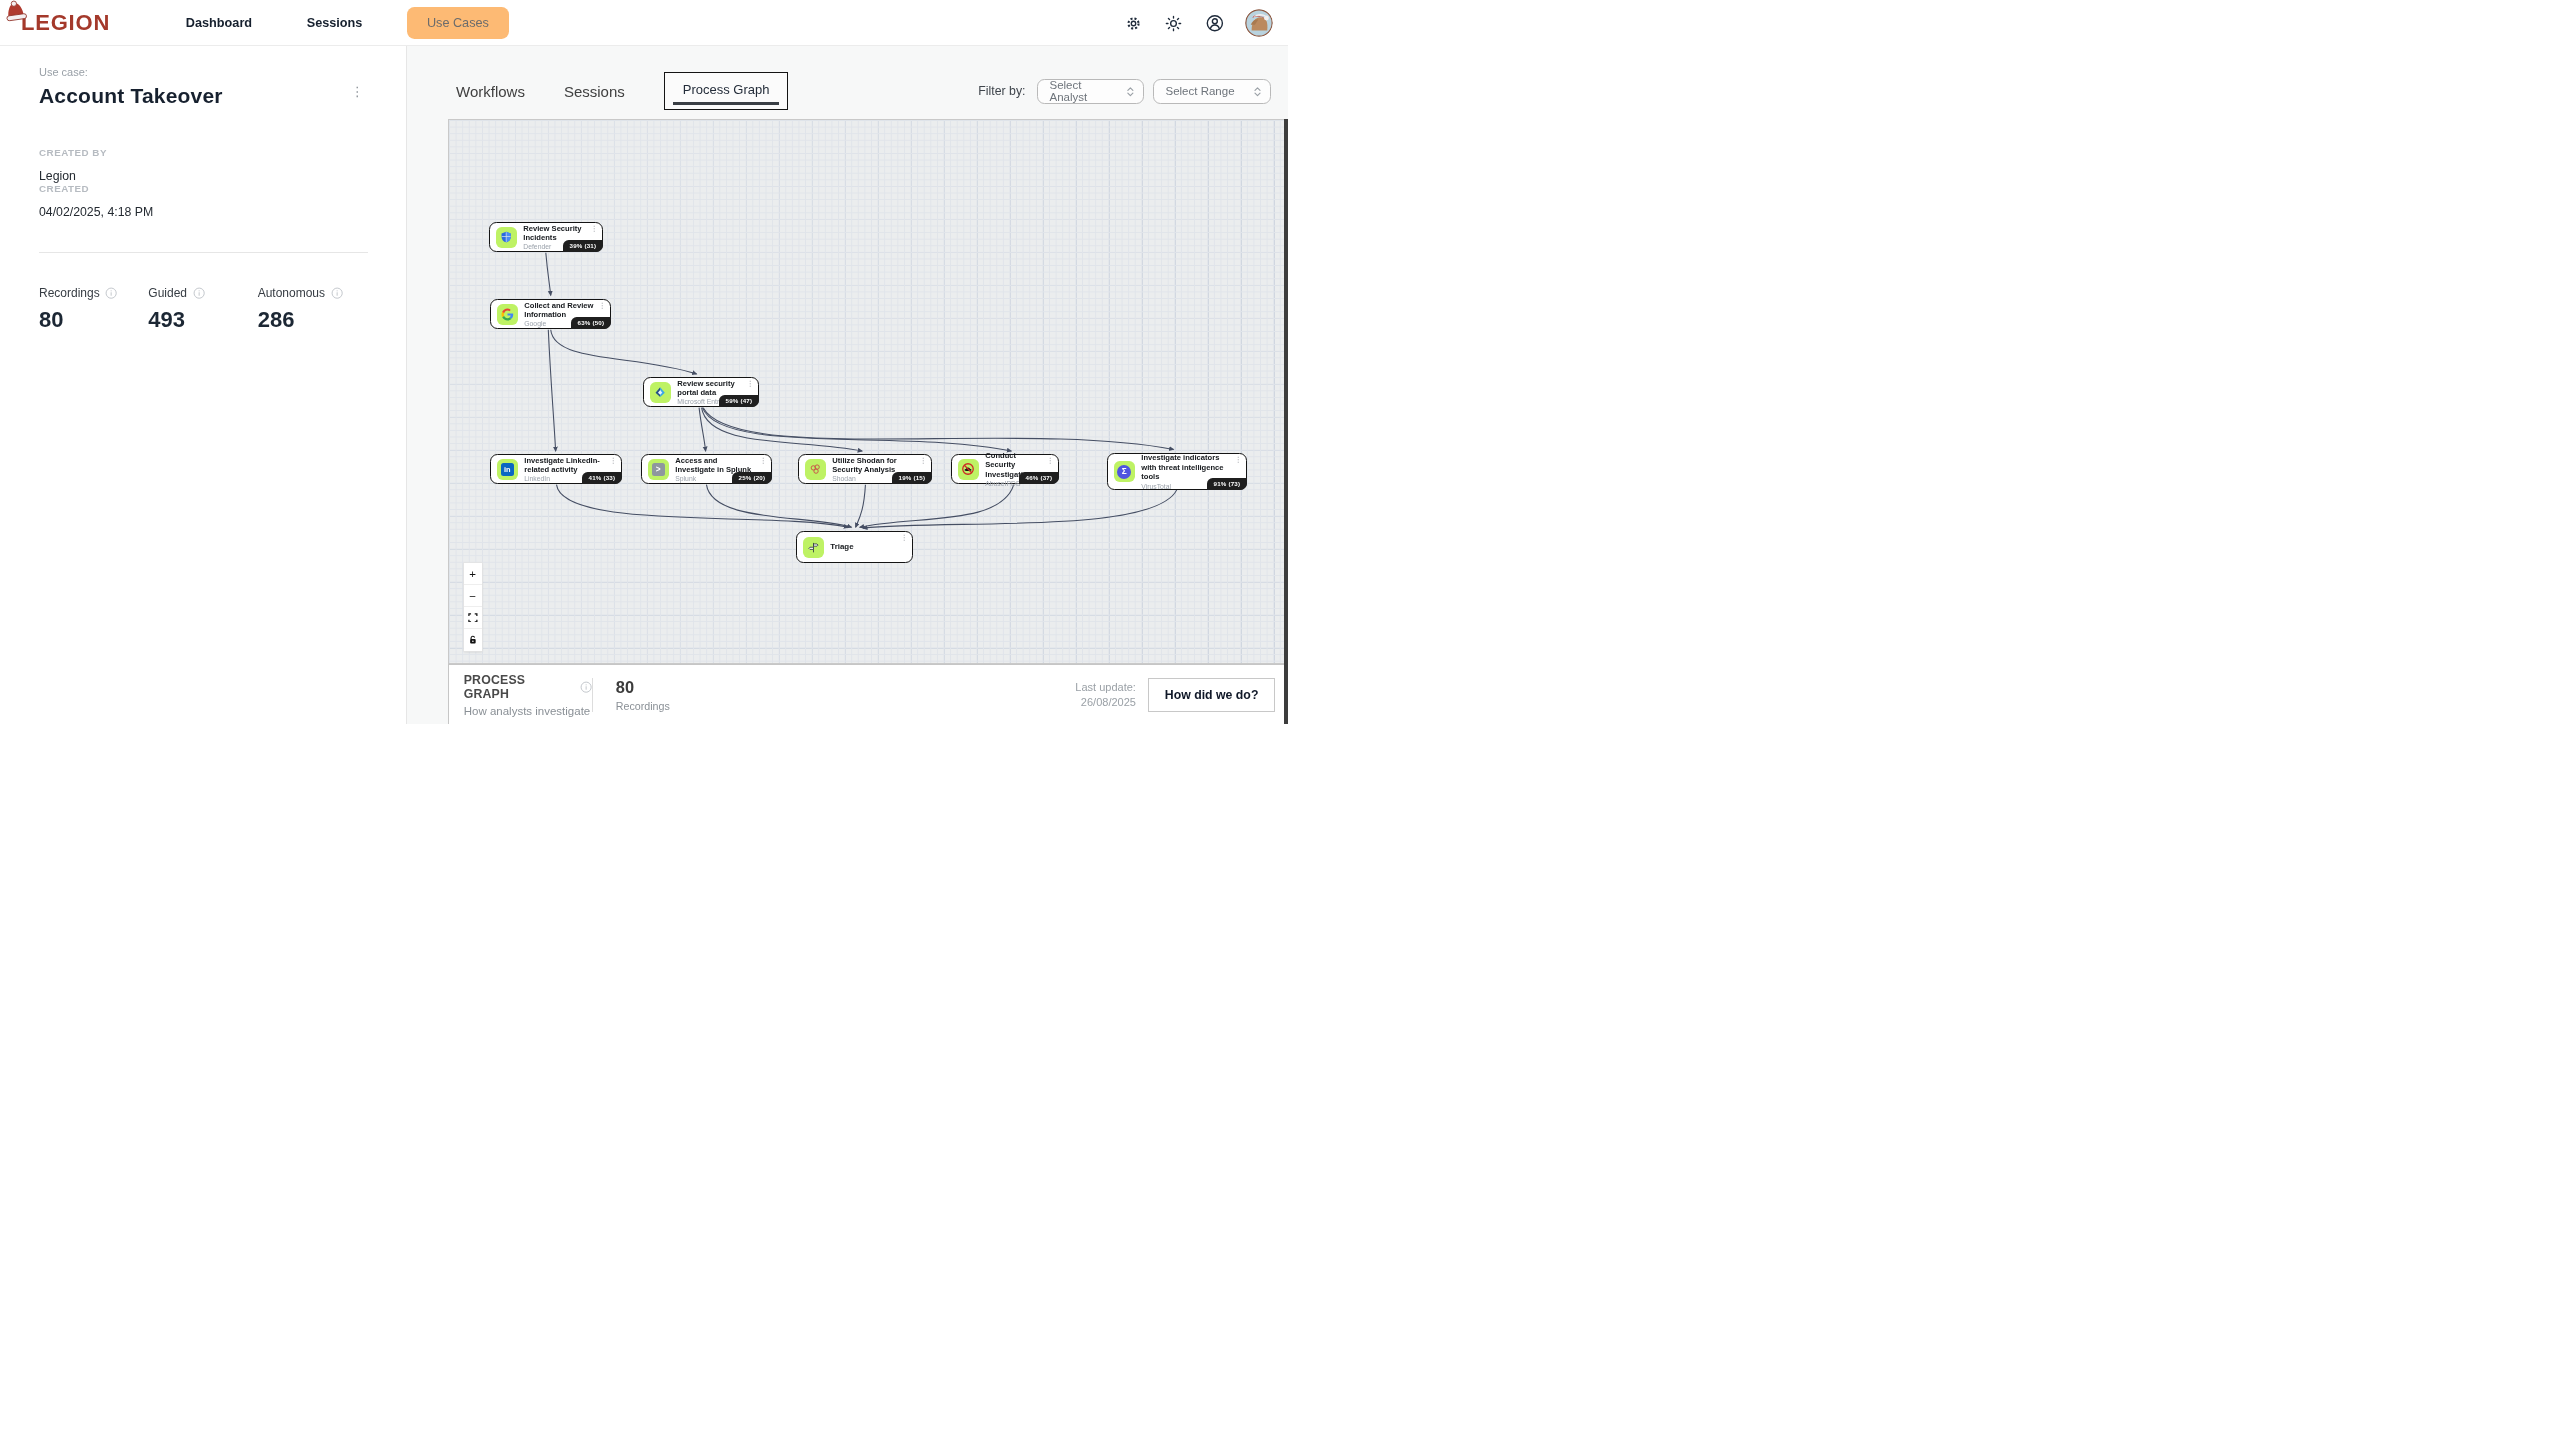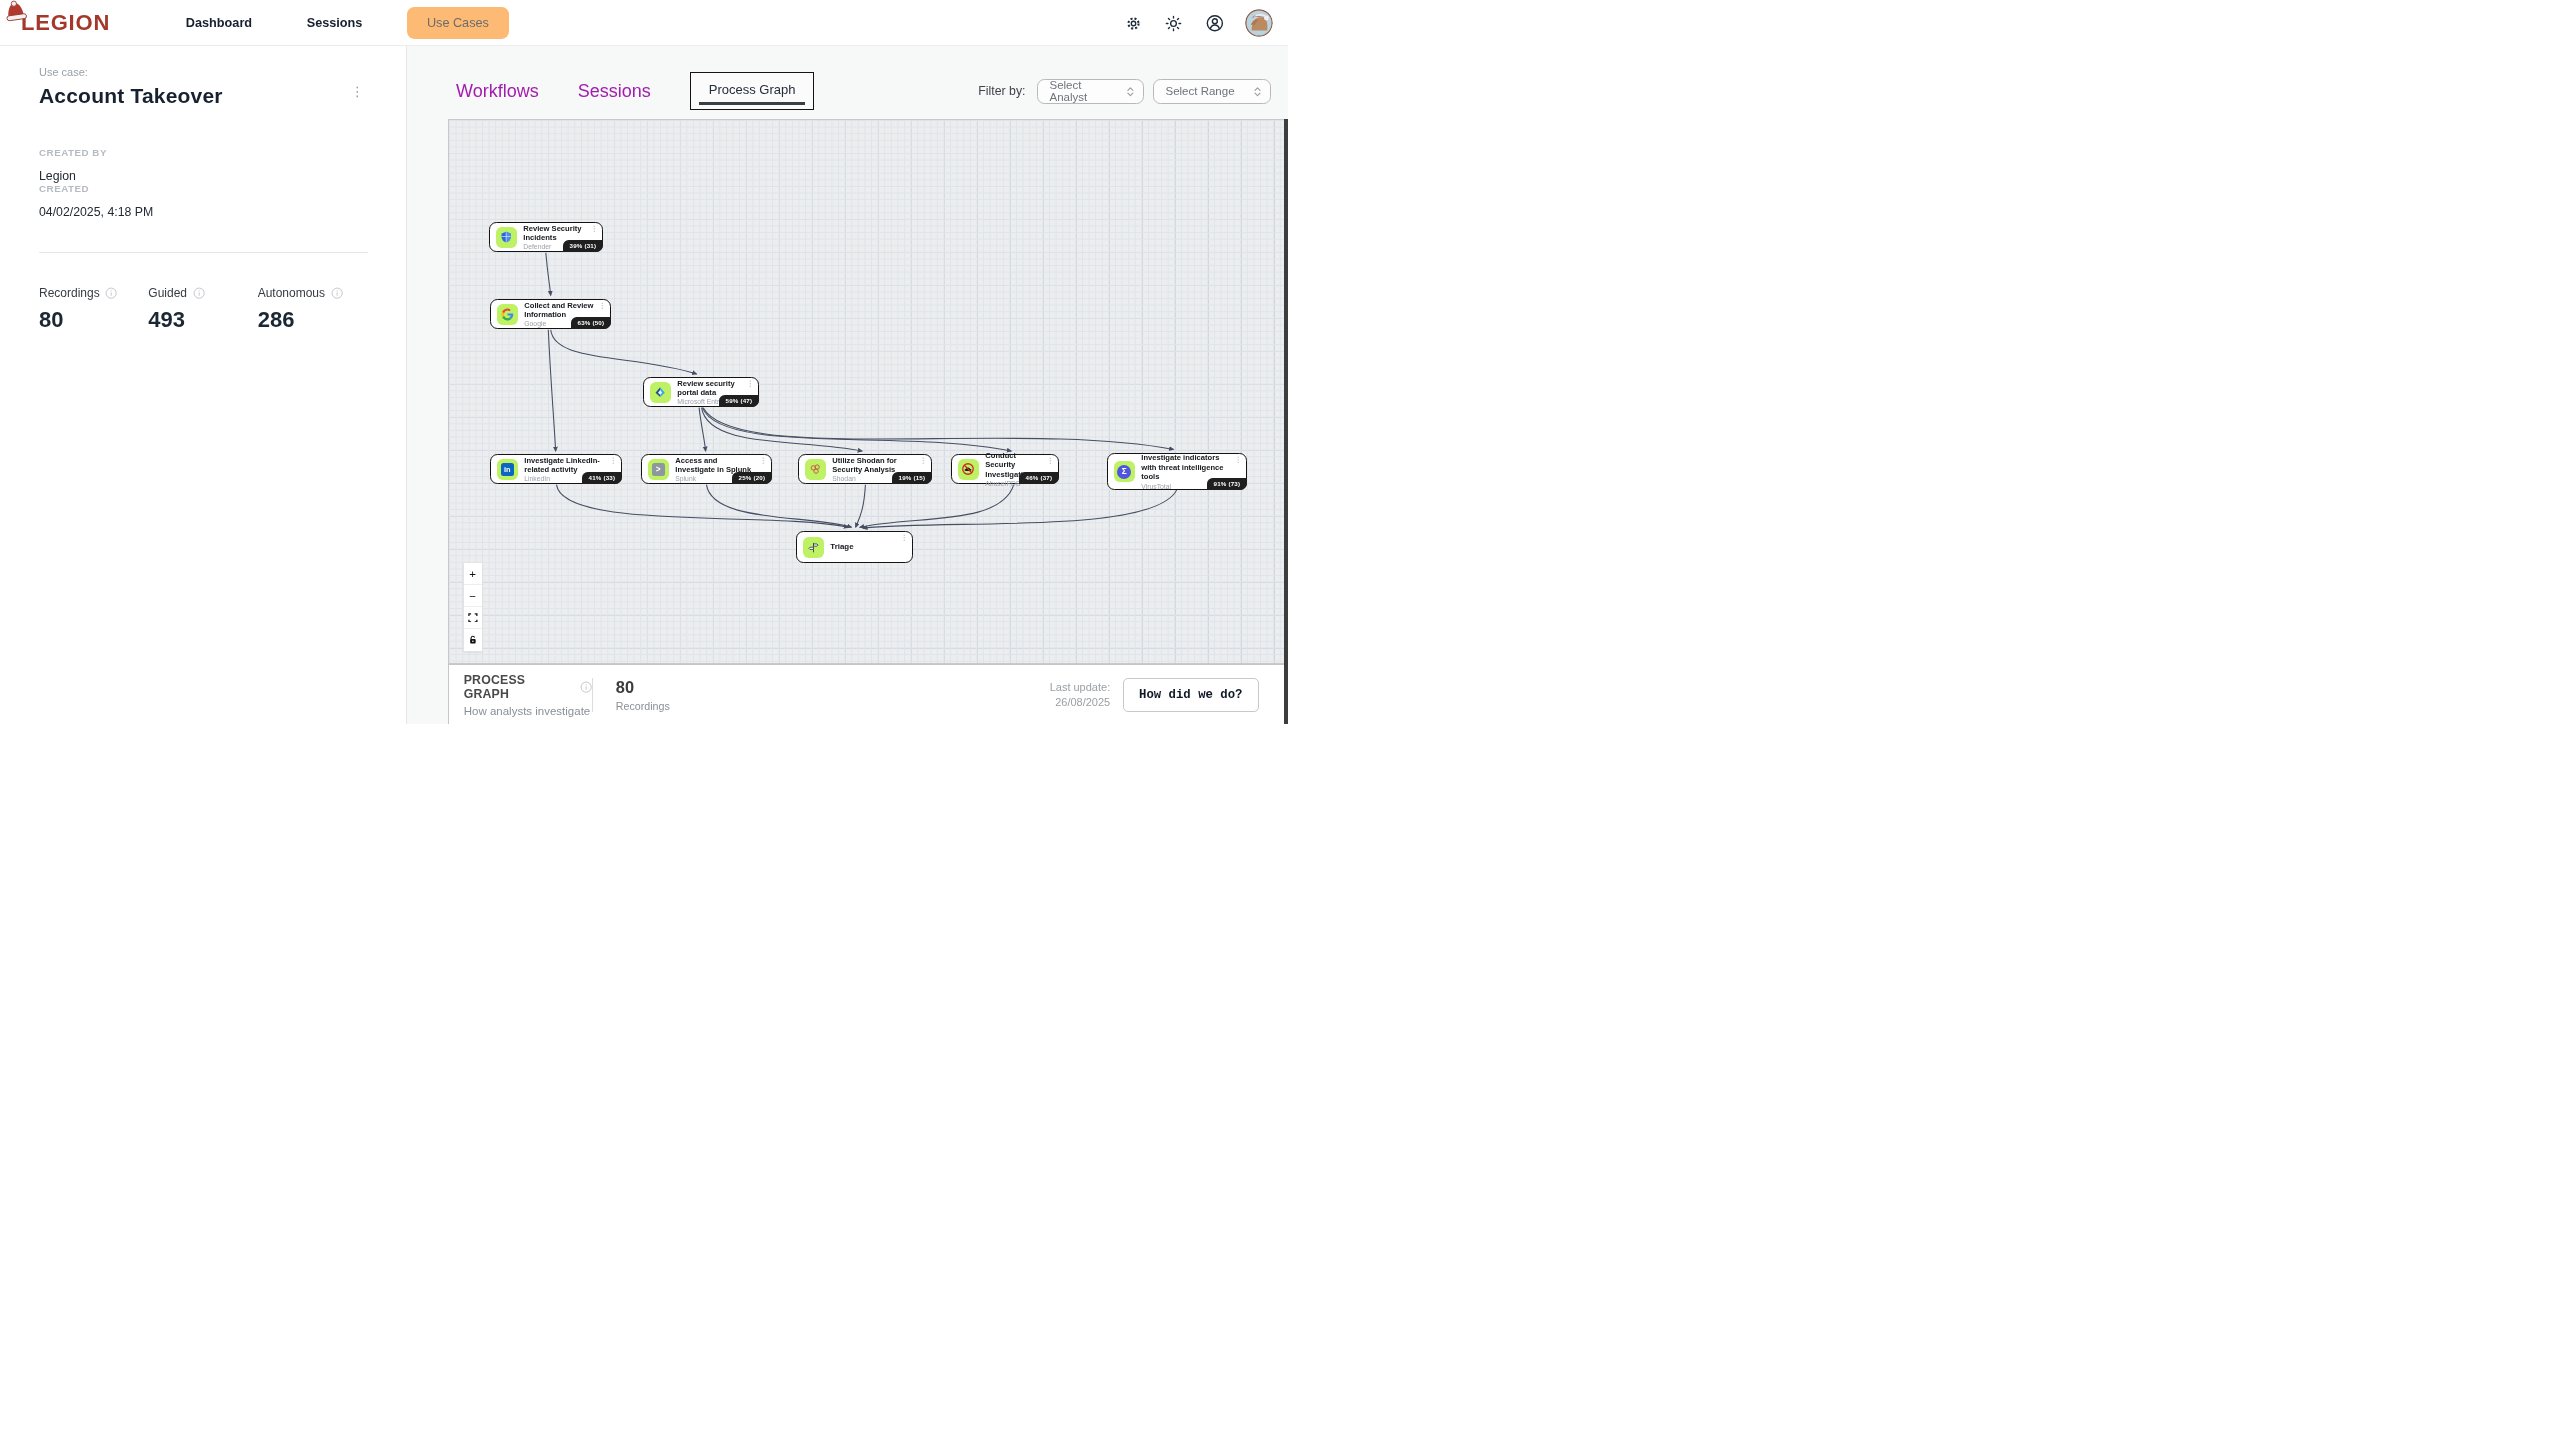--- a/index.html
+++ b/index.html
@@ -36,21 +36,21 @@
   .created-col .lbl { font-size:9.8px; letter-spacing:0.5px; color:#b6bbc1; font-weight:600; }
   .created-col .val { margin-top:10.7px; font-size:12.3px; color:#242a31; }
   .sb-hr { border:none; border-top:0.8px solid #e6e6e6; margin:33px 0 0 0; width:329px; }
   .stats { display:flex; margin-top:33px; }
   .stat { width:123px; }
   .stat-lbl { display:flex; align-items:center; gap:5.7px; font-size:12px; color:#363c43; }
   .stat-val { margin-top:7.4px; font-size:22px; font-weight:600; color:#1c2734; }
 
   
   .tabs-row { position:absolute; left:49px; top:26px; display:flex; align-items:center; gap:39px; height:38px; }
-  .tab { font-size:18px; color:#a21caf; cursor:pointer; }
+  .tab { font-size:15px; color:#404040; cursor:pointer; }
   .tab-active { position:relative; border:1.3px solid #141414; background:#fbfbfb; color:#242d3a;
     padding:9px 18px 11.5px 18px; cursor:pointer; }
   .tab-active .underline { position:absolute; left:8.2px; right:8.2px; bottom:3.3px; height:3.3px; background:#3a3f45; }
   .filter-row { position:absolute; right:17px; top:33px; display:flex; align-items:center; gap:9px; }
   .filter-lbl { font-size:12.3px; color:#3f454c; margin-right:2.5px; }
   .select { display:flex; align-items:center; justify-content:space-between; gap:6.6px;
     border:1.3px solid #b9b9b9; border-radius:7.4px; background:#fdfdfd; height:24.6px;
     padding:0 8.2px 0 11.5px; font-size:11.5px; color:#6e747b; cursor:pointer; }
   .select.s1 { width:107px; } .select.s2 { width:118px; }
 
@@ -91,23 +91,23 @@
     border:0.8px solid #c6c6c6; border-bottom:none; display:flex; align-items:center; }
   .f-left { width:143px; padding-left:14.7px; }
   .f-title-row { display:flex; align-items:center; gap:5.7px; }
   .f-title { font-size:12.3px; font-weight:700; color:#4a4a4a; letter-spacing:0.2px; }
   .f-sub { font-size:11.5px; color:#8a9096; margin-top:3.3px; }
   .f-div { width:0.8px; height:34px; background:#ddd; margin:0 23px 0 0; }
   .f-rec-val { font-size:16.4px; font-weight:700; color:#3c3c3c; }
   .f-rec-lbl { font-size:10.7px; color:#8a9096; margin-top:2.5px; }
   .f-spacer { flex:1; }
   .f-update { text-align:right; font-size:11px; color:#9aa0a6; line-height:1.35; margin-right:12.3px; }
-  .f-btn { margin-right:25px; height:34px; padding:0 15.6px; border:1.1px solid #c8c8c8; border-radius:5px;
+  .f-btn { margin-right:9px; height:34px; padding:0 15.6px; border:1.1px solid #c8c8c8; border-radius:0;
     background:#fff; font-size:12.3px; font-weight:600; color:#101828; cursor:pointer;
-    font-family:Liberation Mono, monospace; }
+    font-family:Liberation Sans, sans-serif; }
 
   
   .sq { border-radius:2.5px; color:#fff; font-weight:700; display:flex; align-items:center; justify-content:center; }
 </style>
 </head>
 <body>
 
 <div class="app">
 
   <header class="nav">

